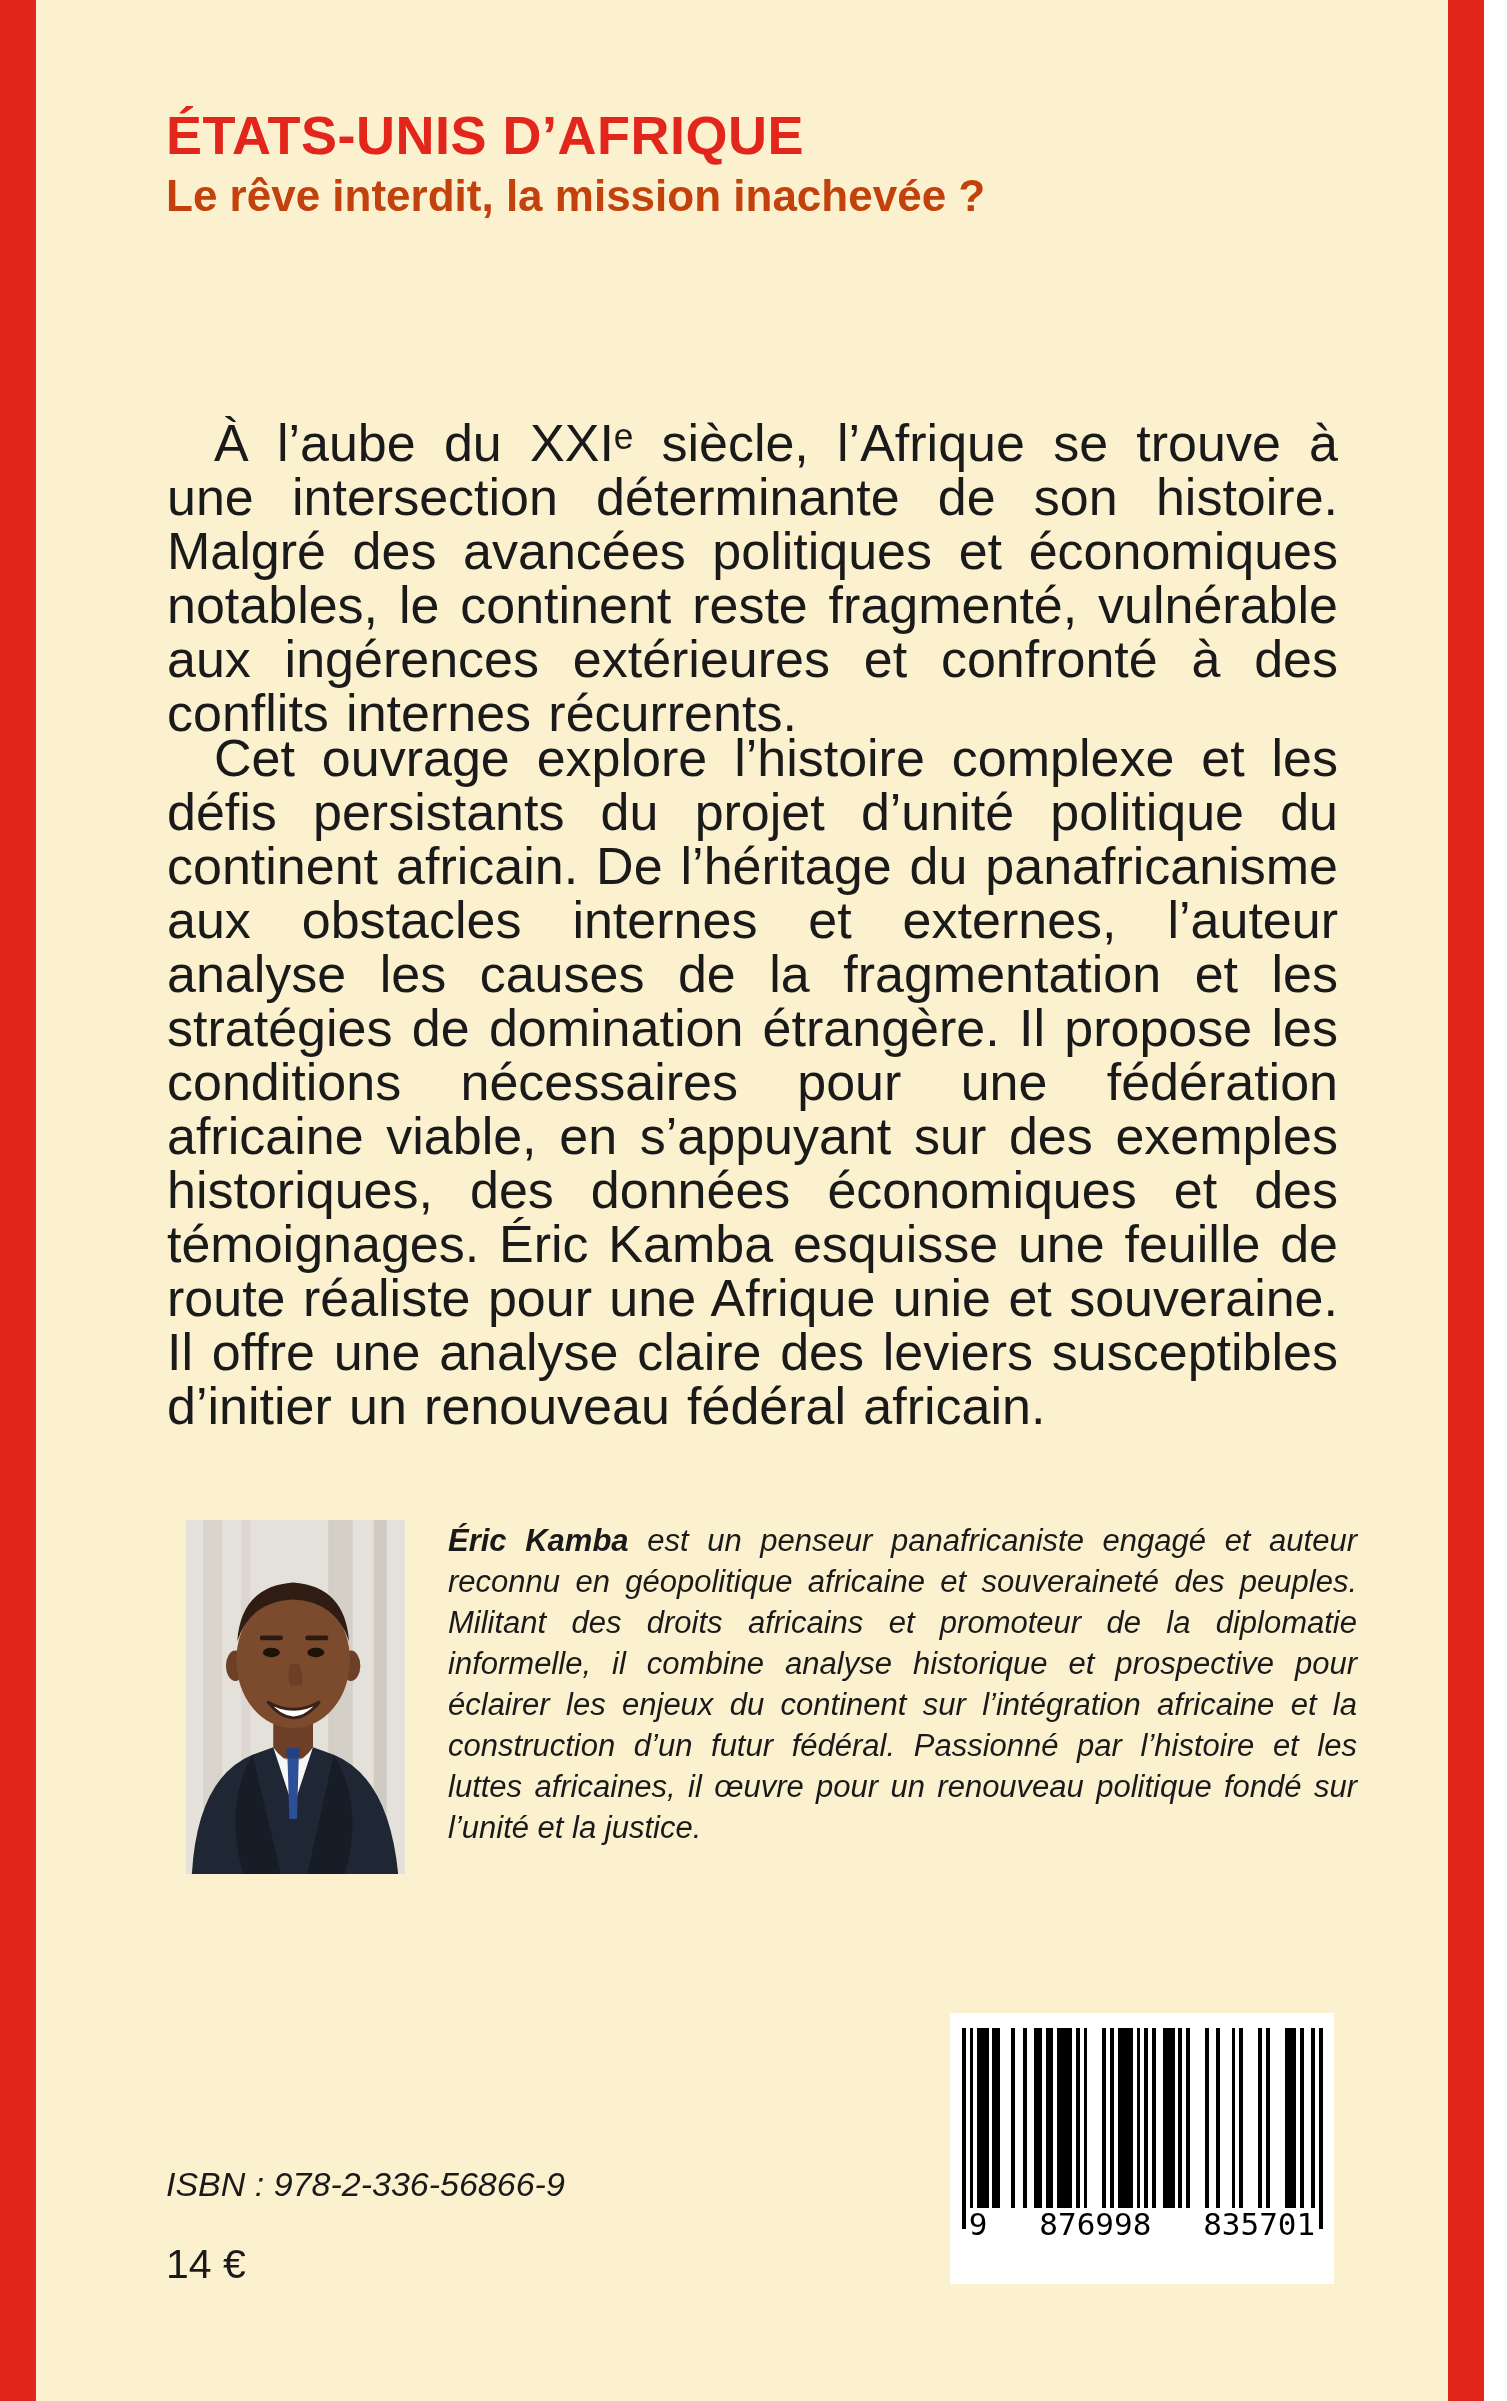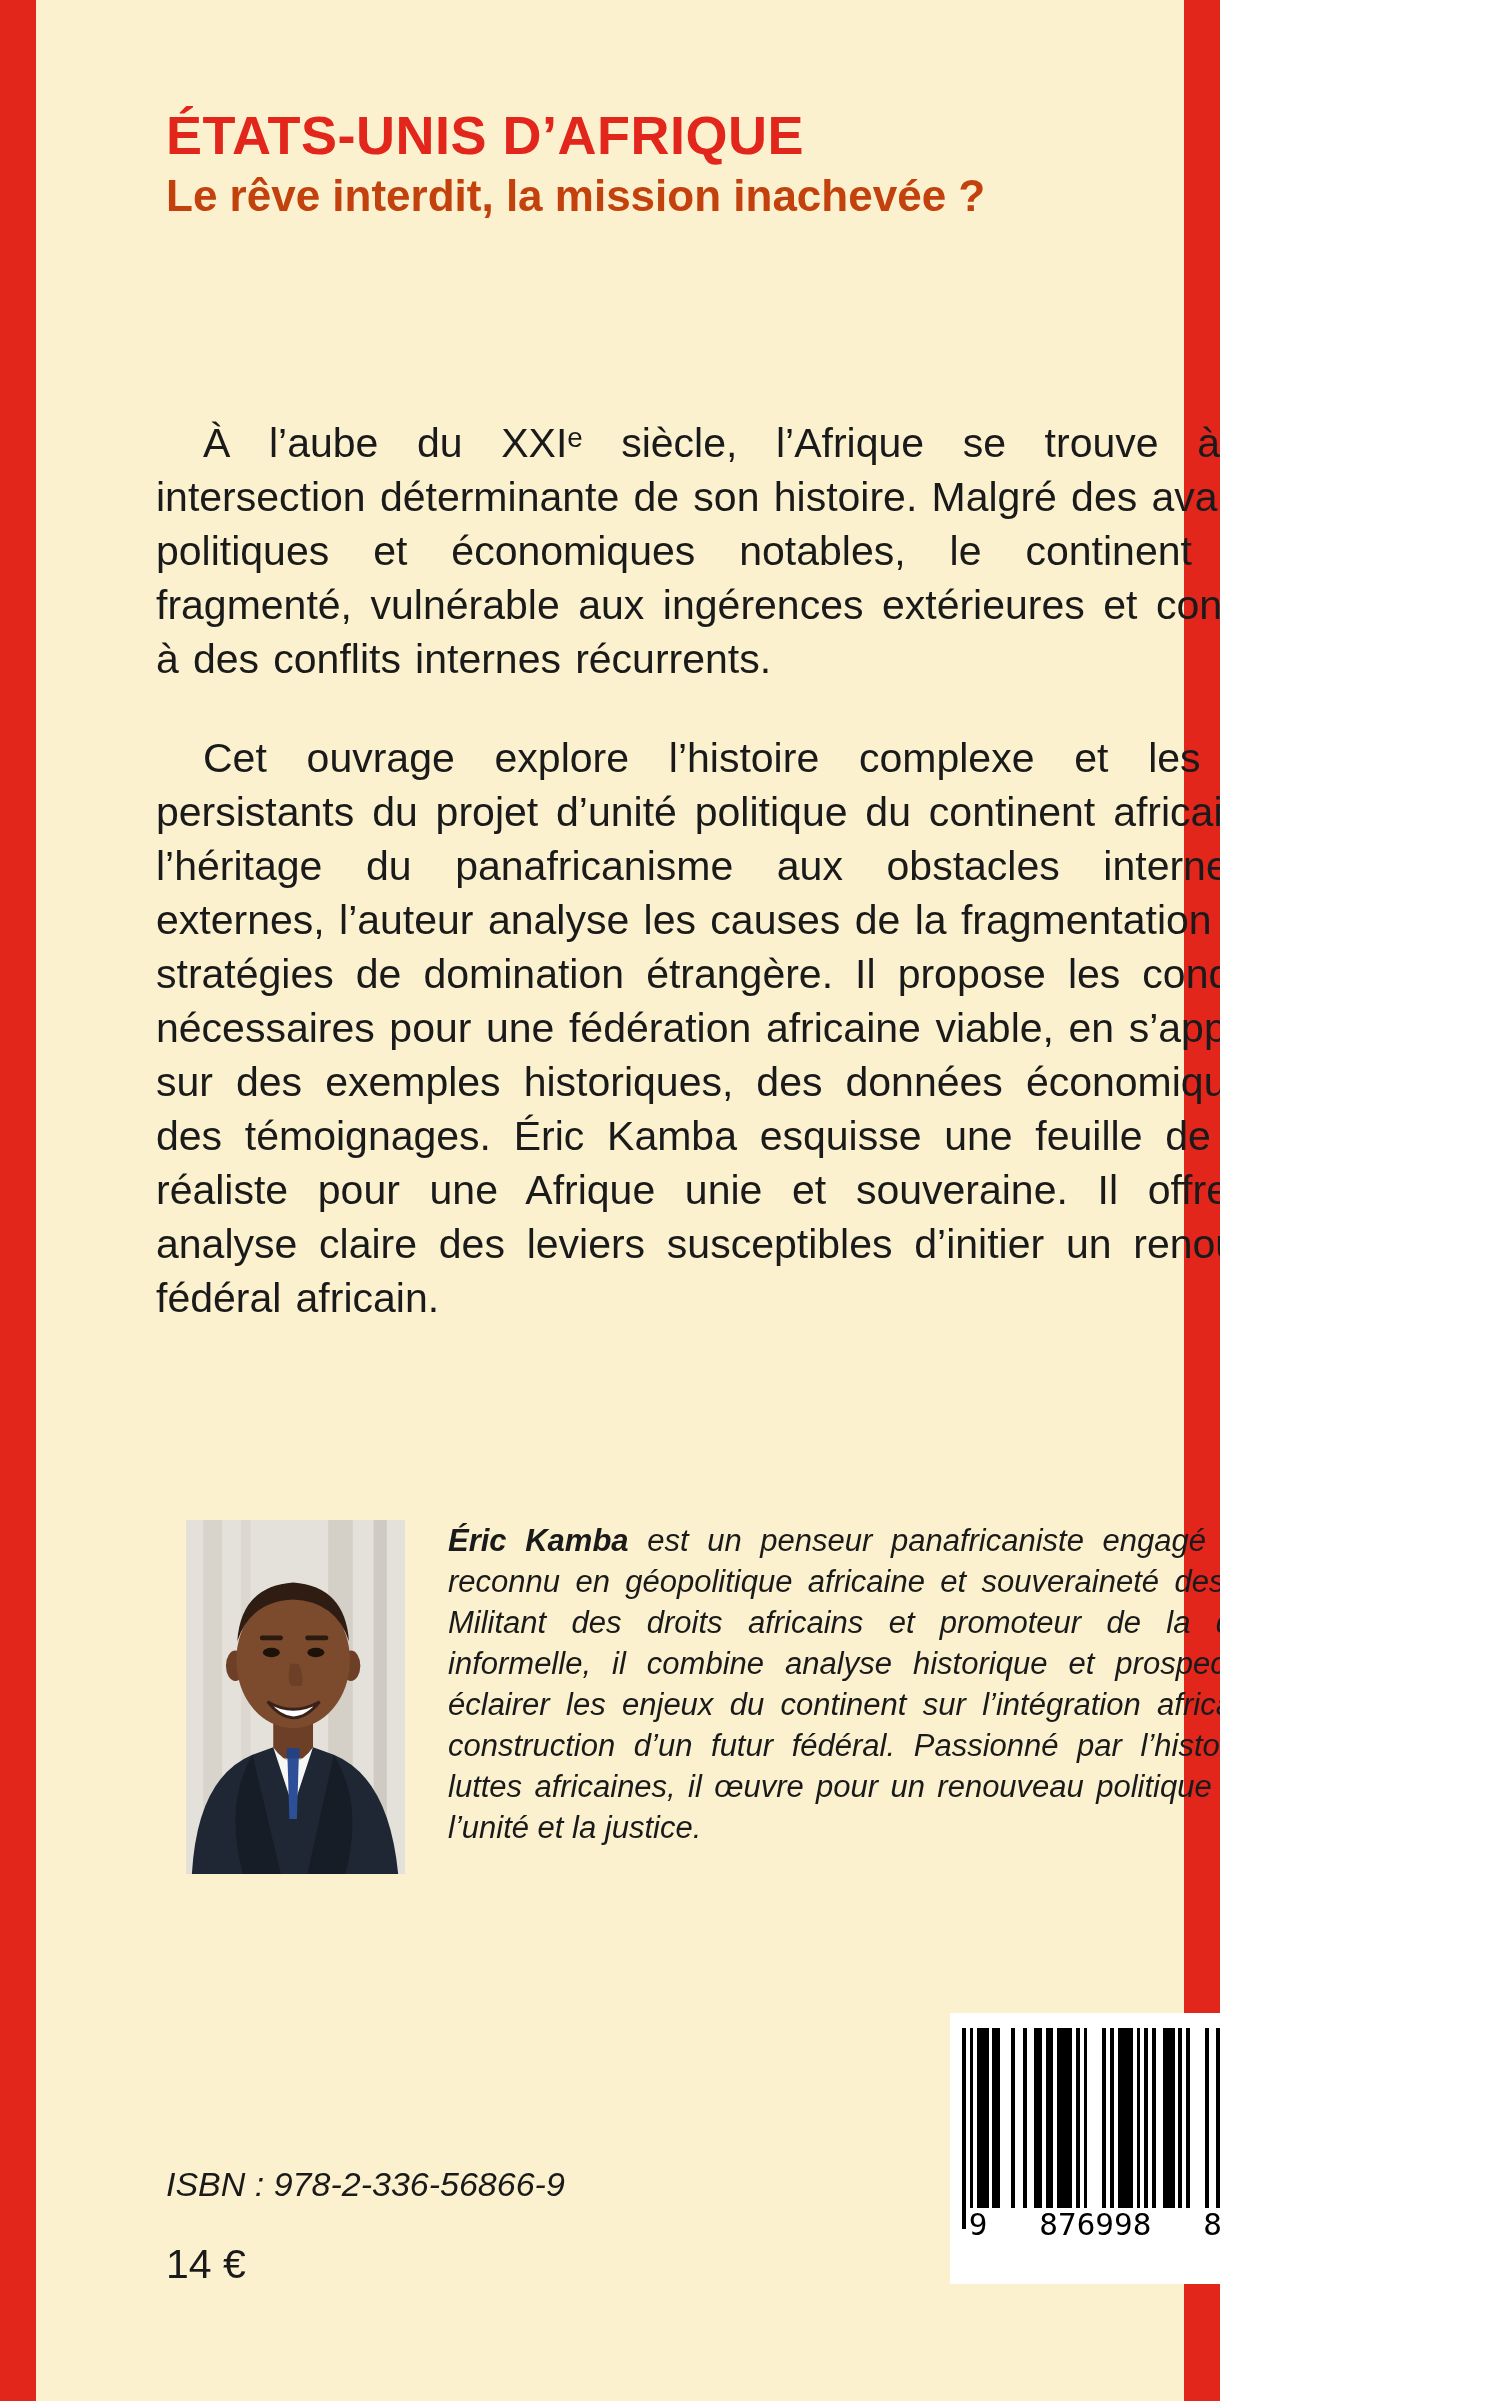--- a/index.html
+++ b/index.html
@@ -1,34 +1,34 @@
 <!DOCTYPE html>
 <html style="--accent-red: #E2261C; --background: #FBF1CF;font-size:15px"><head>
 <meta charset="utf-8">
 <style>
   html,body{margin:0;padding:0;background:#ffffff;}
   .page{
     position:relative;
-    width:1220px;height:2402px;
+    width:1484px;height:2402px;
     background:var(--background,#FBF1CF);
     overflow:hidden;
     font-family:"Liberation Sans","DejaVu Sans",sans-serif;
     color:#1a1a1a;
   }
   .edge{position:absolute;top:0;height:100%;width:36px;background:var(--accent-red,#E2261C);}
   .edge.left{left:0;}
   .edge.right{right:0;}
 
   .title-block{position:absolute;left:166px;top:106px;}
   .title{margin:0;font-size:54px;line-height:1.1;font-weight:bold;color:var(--accent-red,#E2261C);letter-spacing:0.5px;}
   .subtitle{margin:5.7px 0 0 0;font-size:44px;line-height:1.15;font-weight:bold;color:#c2410c;}
 
   .body-text{
-    position:absolute;left:156px;width:1171px;margin:0;
-    font-size:41px;line-height:54px;
+    position:absolute;left:167px;width:1171px;margin:0;
+    font-size:52px;line-height:54px;
     text-align:justify;text-indent:47px;word-spacing:2.8px;
   }
   .para-1{top:416px;}
   .para-2{top:731px;}
 
   .bio{position:absolute;left:166px;top:1520px;width:1171px;display:flex;gap:43px;align-items:flex-start;padding-left:20px;}
   .photo{flex:0 0 219px;width:219px;height:354px;overflow:hidden;background:#e3e0da;}
   .photo svg{display:block;width:100%;height:100%;}
   .bio-text{margin:0;flex:1;font-size:31px;line-height:41px;font-style:italic;text-align:justify;}
   .bio-name{font-weight:bold;}

